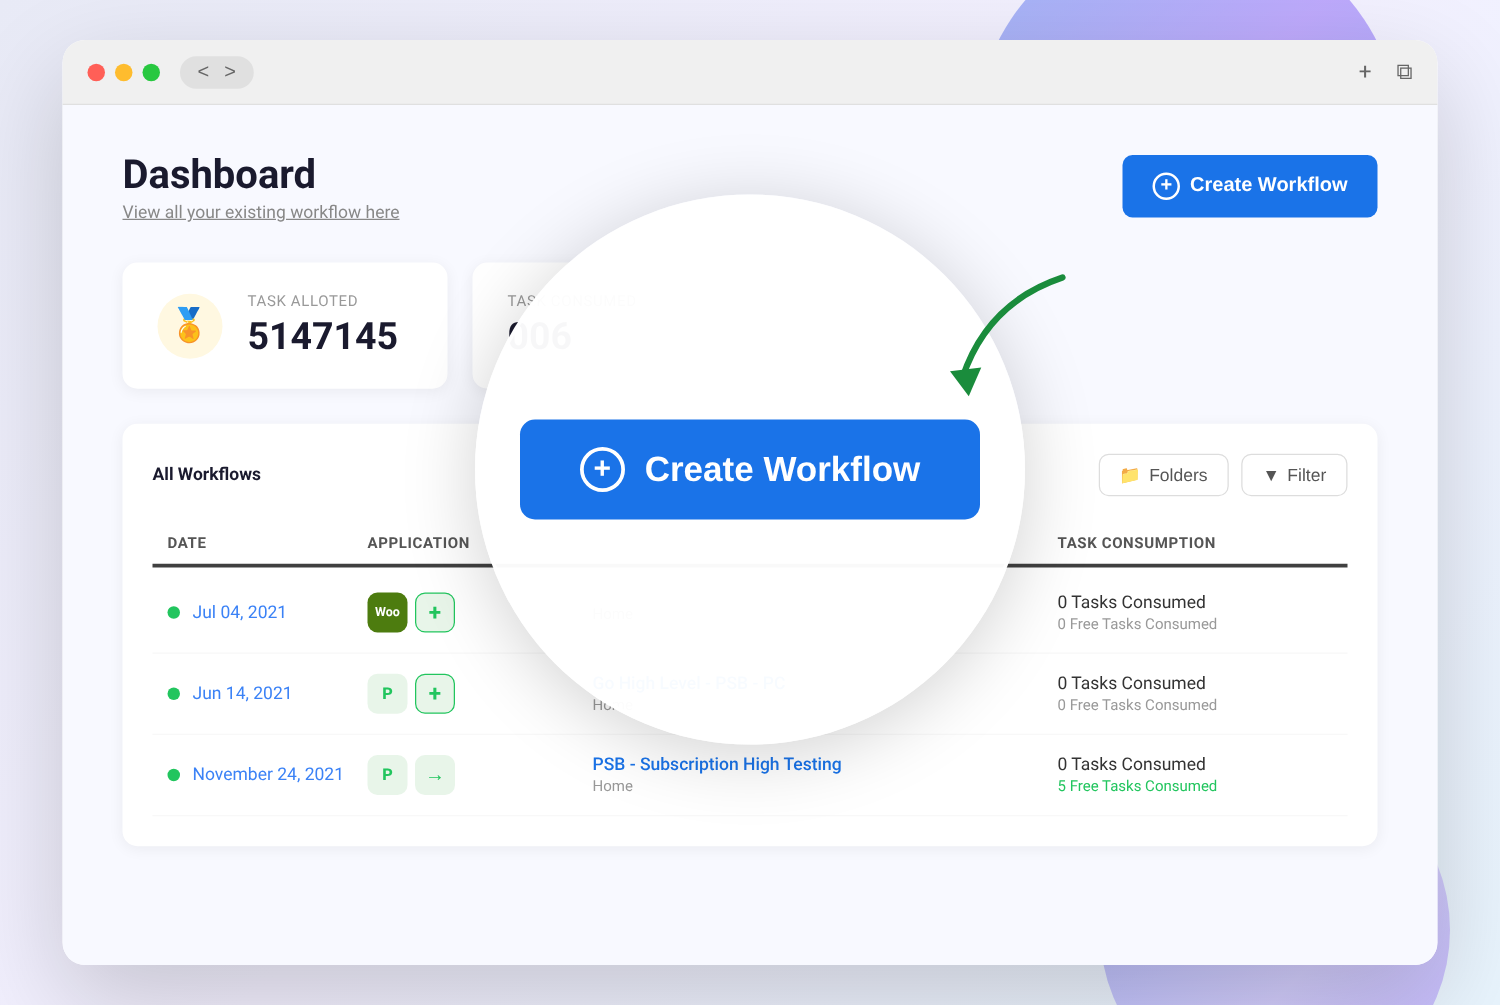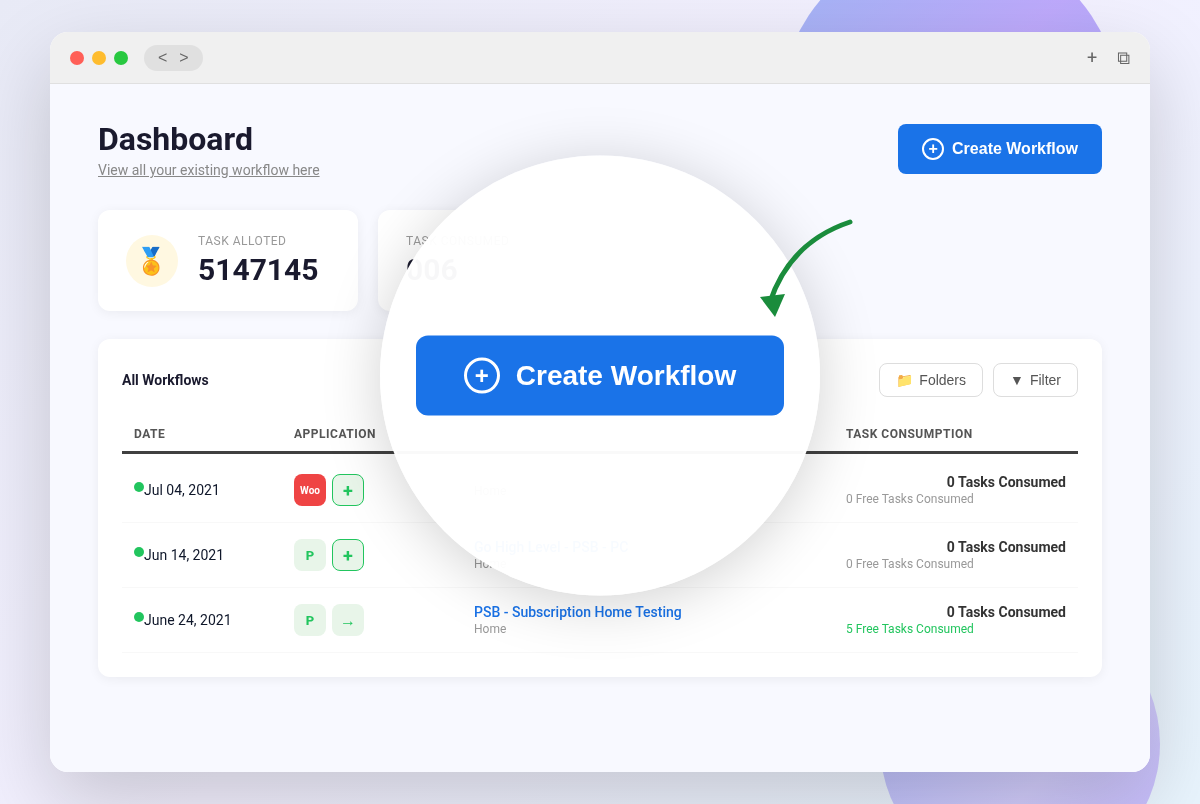--- a/index.html
+++ b/index.html
@@ -262,23 +262,24 @@
     .table-row {
       display: grid;
       grid-template-columns: 160px 180px 1fr 220px;
       padding: 16px 12px;
       border-bottom: 1px solid #f8f8f8;
       align-items: center;
     }
 
     .date-cell {
       display: flex;
-      align-items: flex-start;
+      align-items: center;
+      gap: 10px;
       font-size: 14px;
-      color: #0f172a;
+      color: #3b82f6;
     }
     .dot {
       width: 10px;
       height: 10px;
       border-radius: 50%;
       background: #22c55e;
       flex-shrink: 0;
     }
 
     .app-icons {
@@ -290,21 +291,21 @@
       width: 32px;
       height: 32px;
       border-radius: 8px;
       display: flex;
       align-items: center;
       justify-content: center;
       font-size: 13px;
       font-weight: 700;
     }
     .app-icon-woo {
-      background: #ef4444;
+      background: #4d7c0f;
       color: white;
       font-size: 10px;
     }
     .app-icon-plus {
       background: #e8f5e9;
       color: #22c55e;
       border: 1.5px solid #22c55e;
       font-size: 18px;
     }
     .app-icon-p {
@@ -326,22 +327,21 @@
     }
     .workflow-folder {
       font-size: 12px;
       color: #999;
       margin-top: 2px;
     }
 
     .task-consumed {
       font-size: 14px;
       color: #333;
-      font-weight: 700;
-      text-align: right;
+      font-weight: 400;
     }
     .free-tasks {
       font-size: 12px;
       margin-top: 2px;
     }
     .free-tasks-zero { color: #999; }
     .free-tasks-some { color: #22c55e; }
 
     
     .magnifier-overlay {
@@ -515,28 +515,28 @@
         </div>
         <div>
           <div class="task-consumed">0 Tasks Consumed</div>
           <div class="free-tasks free-tasks-zero">0 Free Tasks Consumed</div>
         </div>
       </div>
 
       <div class="table-row">
         <div class="date-cell">
           <span class="dot"></span>
-          <span>June 24, 2021</span>
+          <span>November 24, 2021</span>
         </div>
         <div class="app-icons">
           <div class="app-icon app-icon-p">P</div>
           <div class="app-icon app-icon-arrow">→</div>
         </div>
         <div>
-          <div class="workflow-name">PSB - Subscription Home Testing</div>
+          <div class="workflow-name">PSB - Subscription High Testing</div>
           <div class="workflow-folder">Home</div>
         </div>
         <div>
           <div class="task-consumed">0 Tasks Consumed</div>
           <div class="free-tasks free-tasks-some">5 Free Tasks Consumed</div>
         </div>
       </div>
     </div>
   </div>
 

